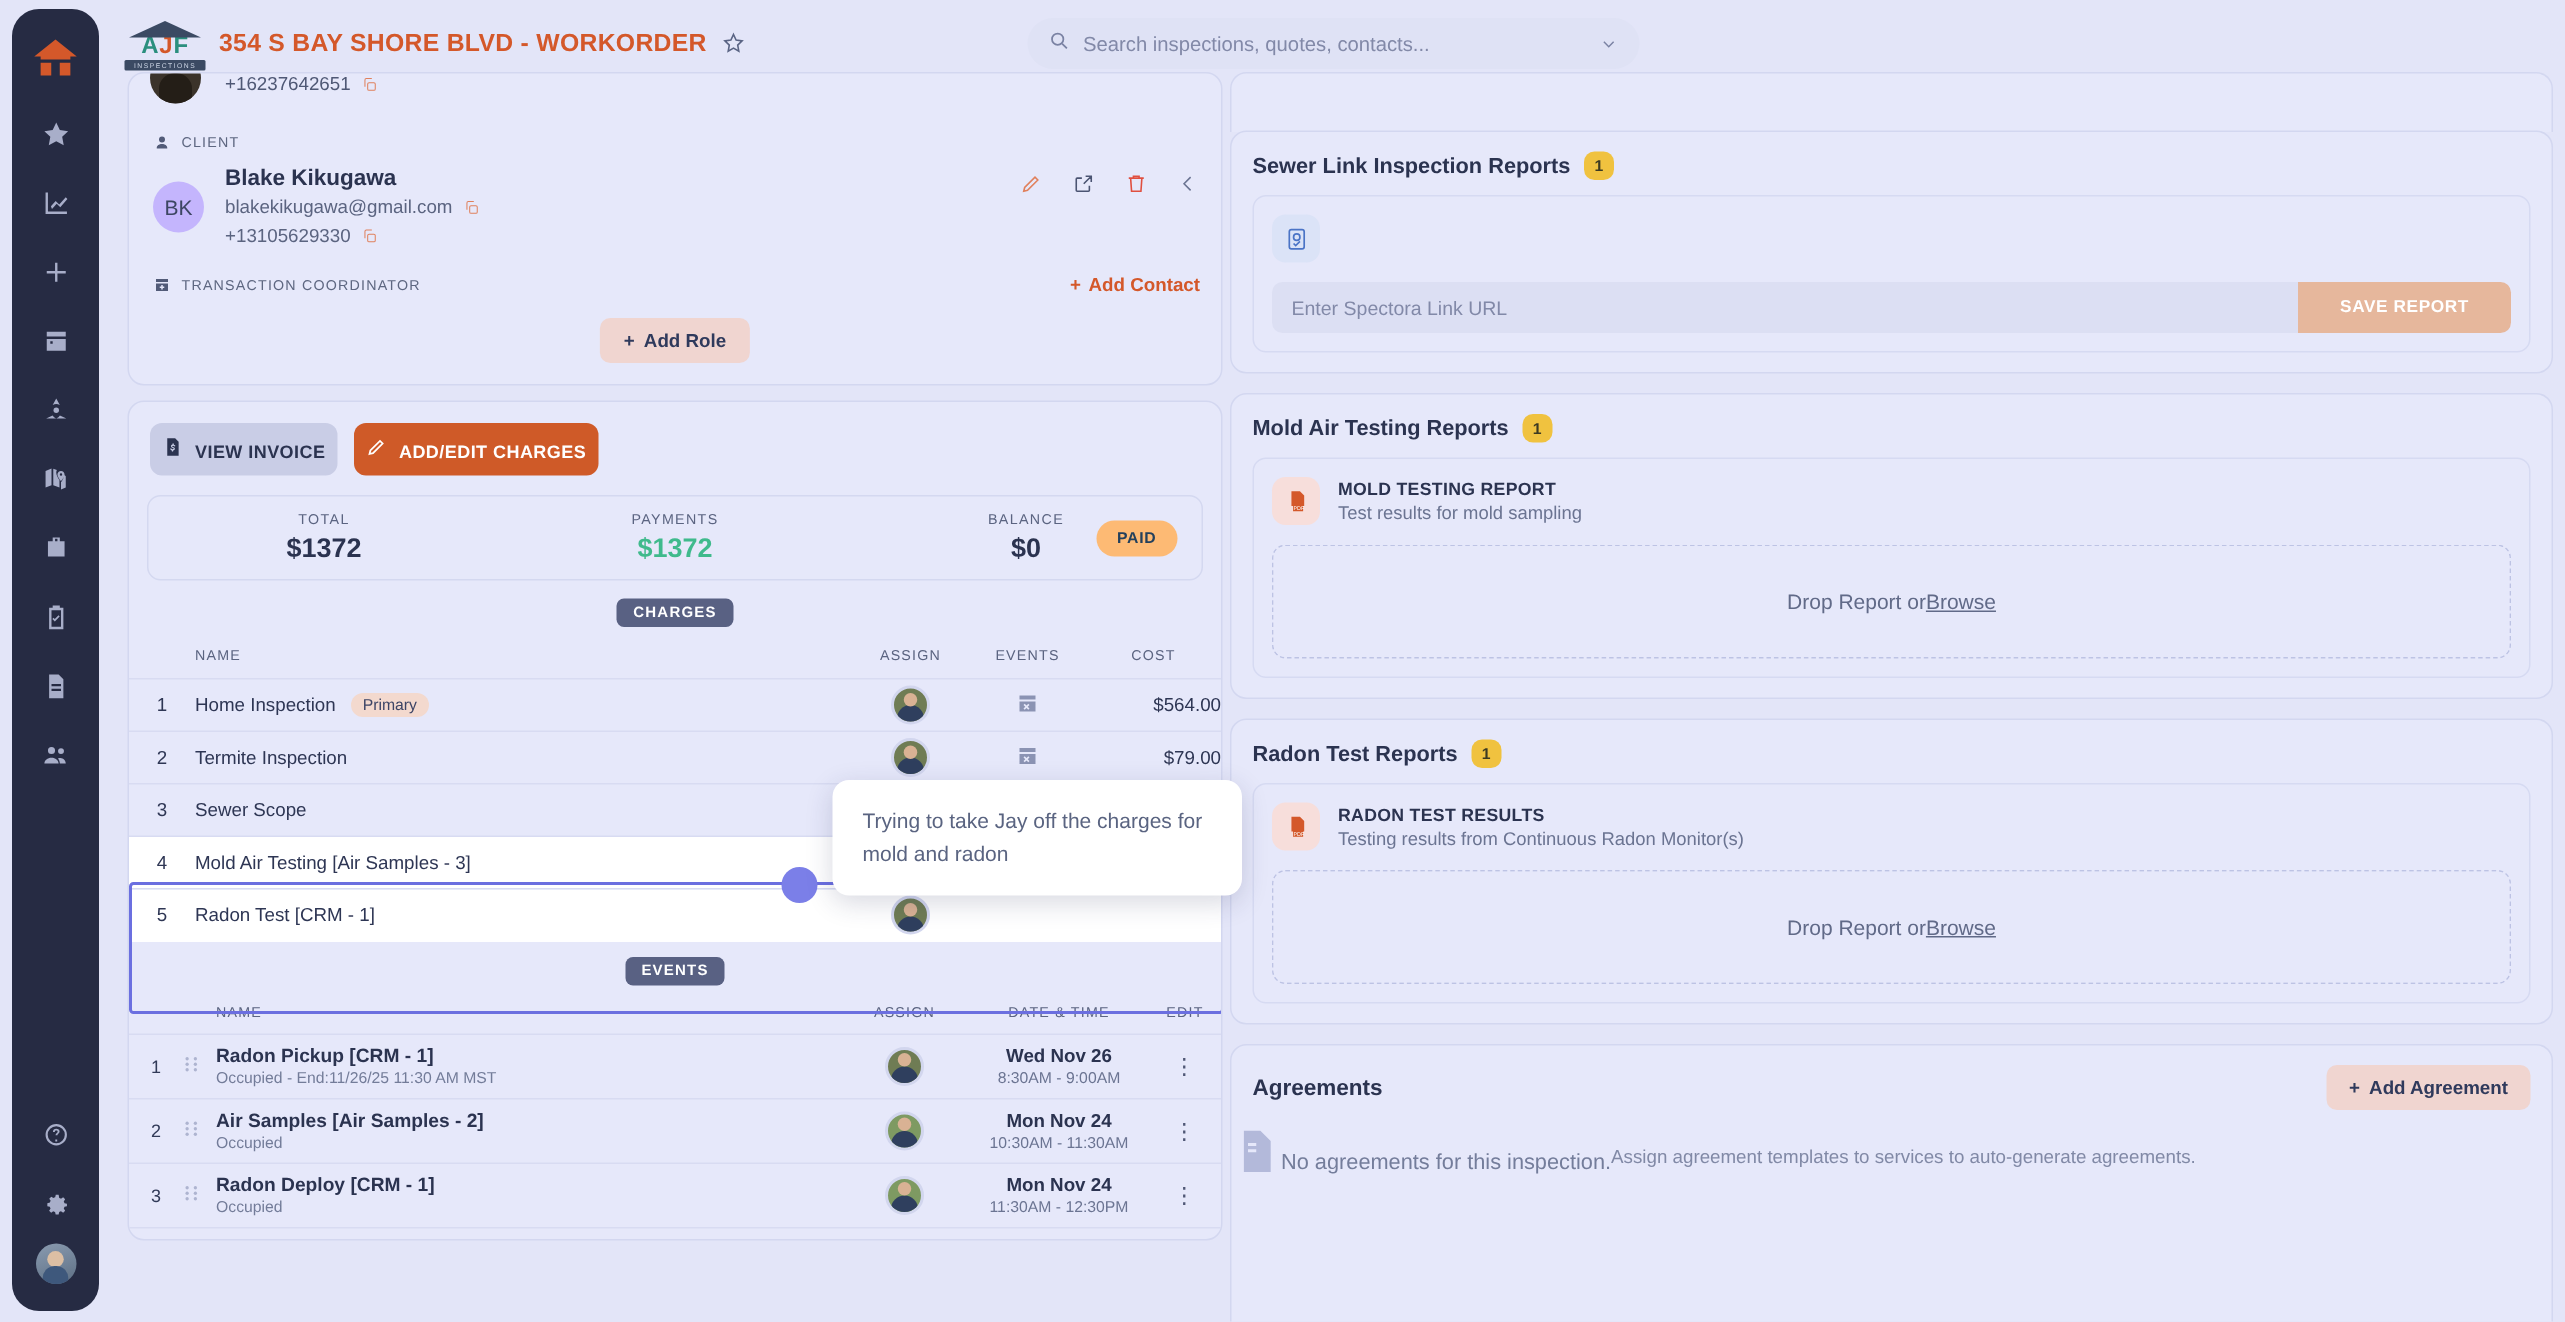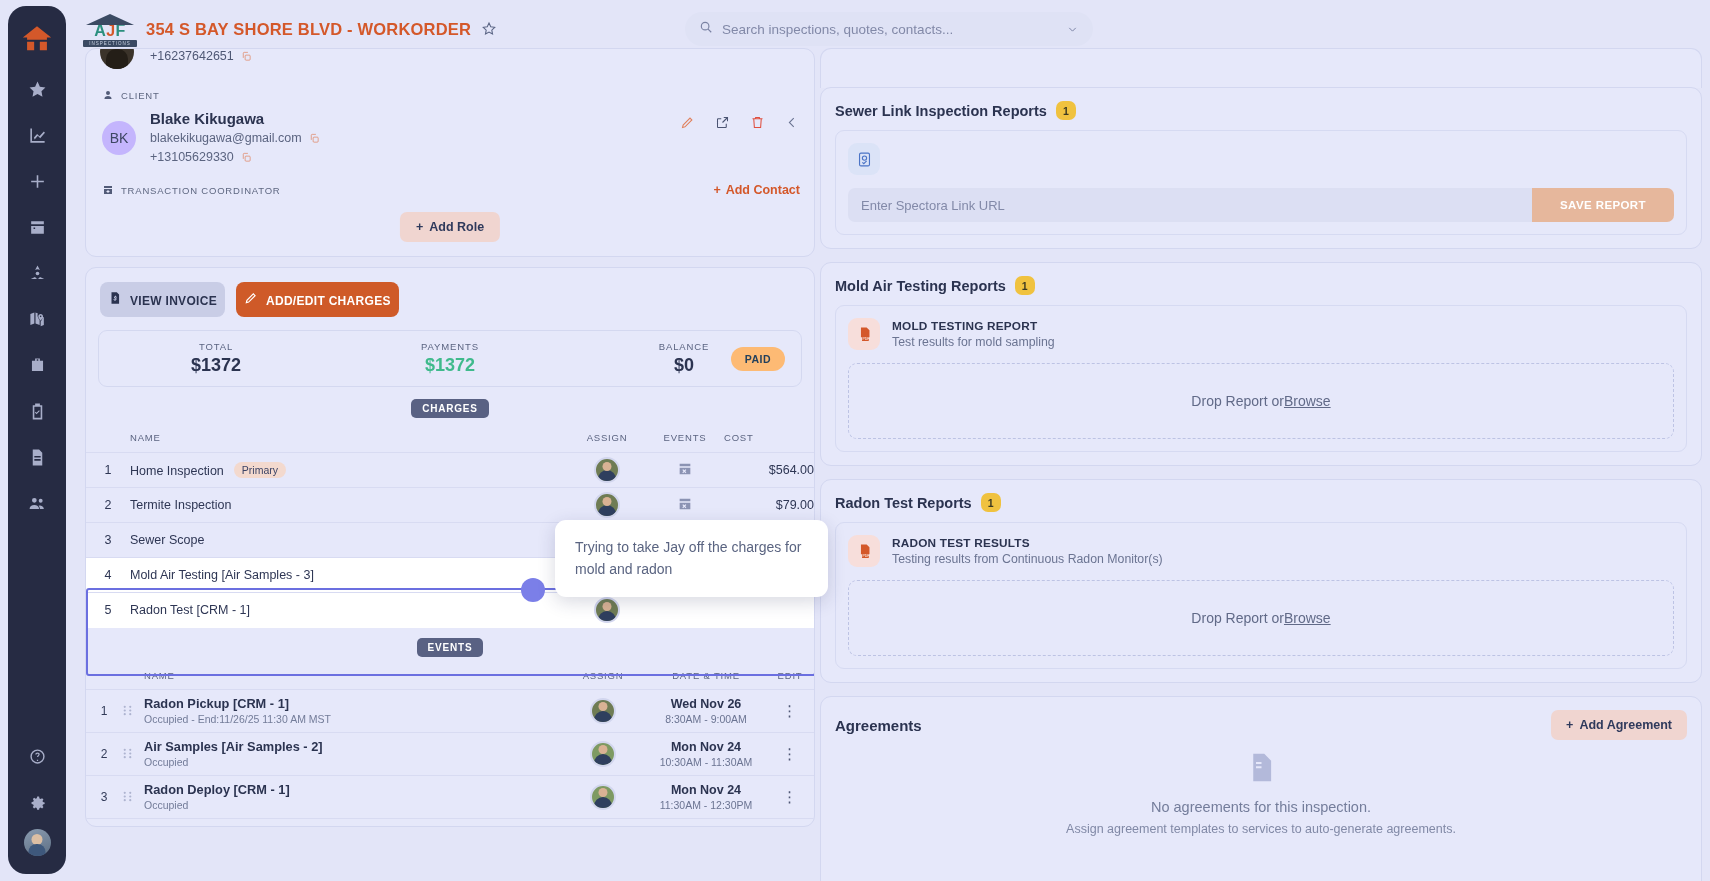--- a/index.html
+++ b/index.html
@@ -181,21 +181,21 @@
     font-family:"Liberation Sans",sans-serif;font-size:11.5px;font-weight:700;letter-spacing:.4px;cursor:pointer;}
   .dropzone{margin-top:13px;border:1.5px dashed #bdc3e4;border-radius:9px;height:76px;display:flex;align-items:center;justify-content:center;
     font-size:14px;color:#616a88;}
   .dropzone u{text-decoration:underline;cursor:pointer;}
 
   .agree-card{background:#e6e8fa;border:1px solid #d3d7f0;border-radius:11px;padding:13px 14px;height:208px;position:relative;}
   .agree-head{display:flex;align-items:center;}
   .agree-title{font-size:15px;font-weight:700;color:#2b3350;flex:1;}
   .add-agree{background:#f0d5d0;color:#2f3a5c;border:none;border-radius:7px;padding:8px 15px;font-size:12.5px;font-weight:600;
     font-family:"Liberation Sans",sans-serif;cursor:pointer;display:flex;align-items:center;gap:6px;}
-  .agree-empty{position:absolute;left:0;right:0;top:54px;display:flex;flex-direction:column;align-items:center;}
+  .agree-empty{position:absolute;left:0;right:0;top:54px;display:flex;align-items:center;}
   .agree-empty svg{width:33px;height:33px;fill:#b3b9da;}
   .ae1{font-size:14.5px;color:#747d9b;margin-top:15px;}
   .ae2{font-size:12.5px;color:#8189a6;margin-top:7px;}
   .top-clip{height:40px;border:1px solid #d3d7f0;border-bottom:none;border-radius:11px 11px 0 0;background:#e6e8fa;margin-bottom:-1px;}
 </style>
 </head>
 <body>
 
 <div class="rail">
   <div class="rail-logo">
@@ -408,21 +408,21 @@
     <div class="sect-chip">CHARGES</div>
 
     <div style="position:relative">
       <table class="grid">
         <thead>
             <tr>
           <th class="cidx"></th>
           <th class="cname">NAME</th>
           <th class="cassign" style="text-align:center">ASSIGN</th>
           <th class="cevents" style="text-align:center">EVENTS</th>
-          <th class="ccost" style="text-align:left">COST</th>
+          <th class="ccost" style="text-align:center">COST</th>
         </tr>
           </thead>
         <tbody>
           <tr>
             <td class="cidx">1</td>
             <td class="cname"><span>Home Inspection</span><span class="primary-tag">Primary</span></td>
             <td class="cassign"><span class="tav a"></span></td>
             <td class="cevents"><span class="ev-ico">
                   <svg viewBox="0 0 24 24">
                     <path d="M4 4h16v4H4V4zm0 6h16v10H4V10zm5.2 2.2L8 13.4l1.8 1.8L8 17l1.2 1.2 1.8-1.8 1.8 1.8L14 17l-1.8-1.8L14 13.4l-1.2-1.2-1.8 1.8z"></path>

